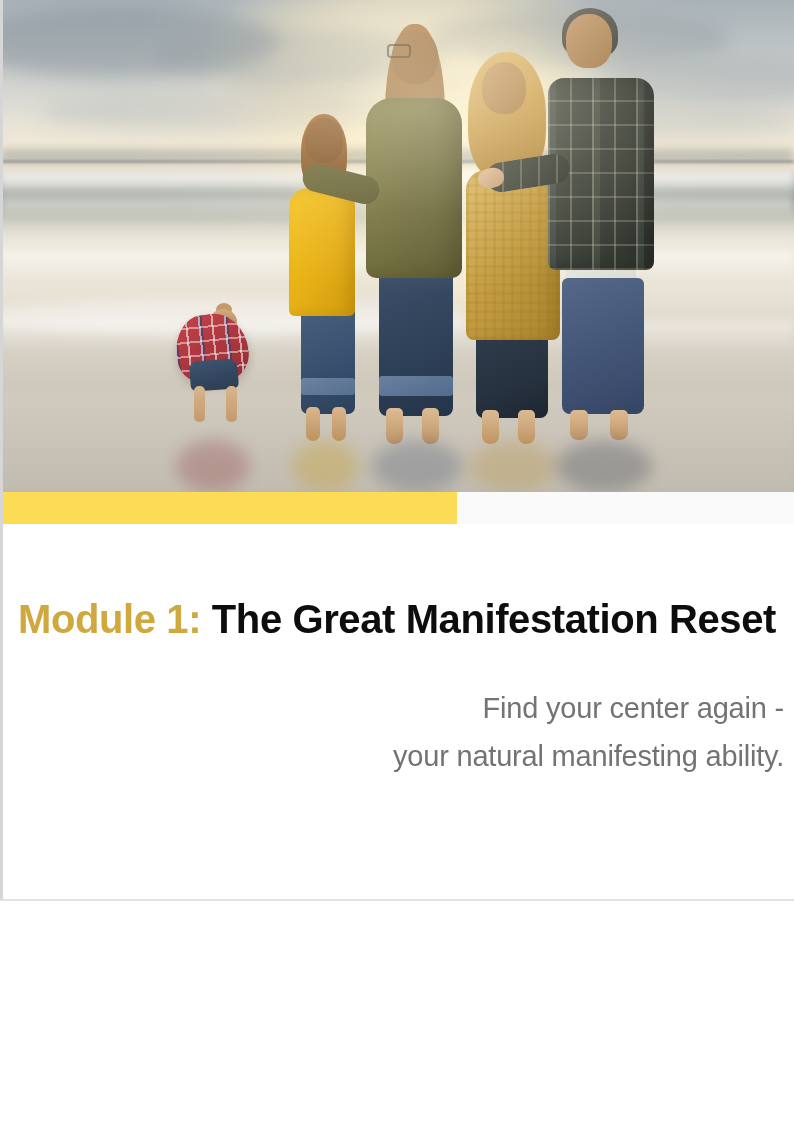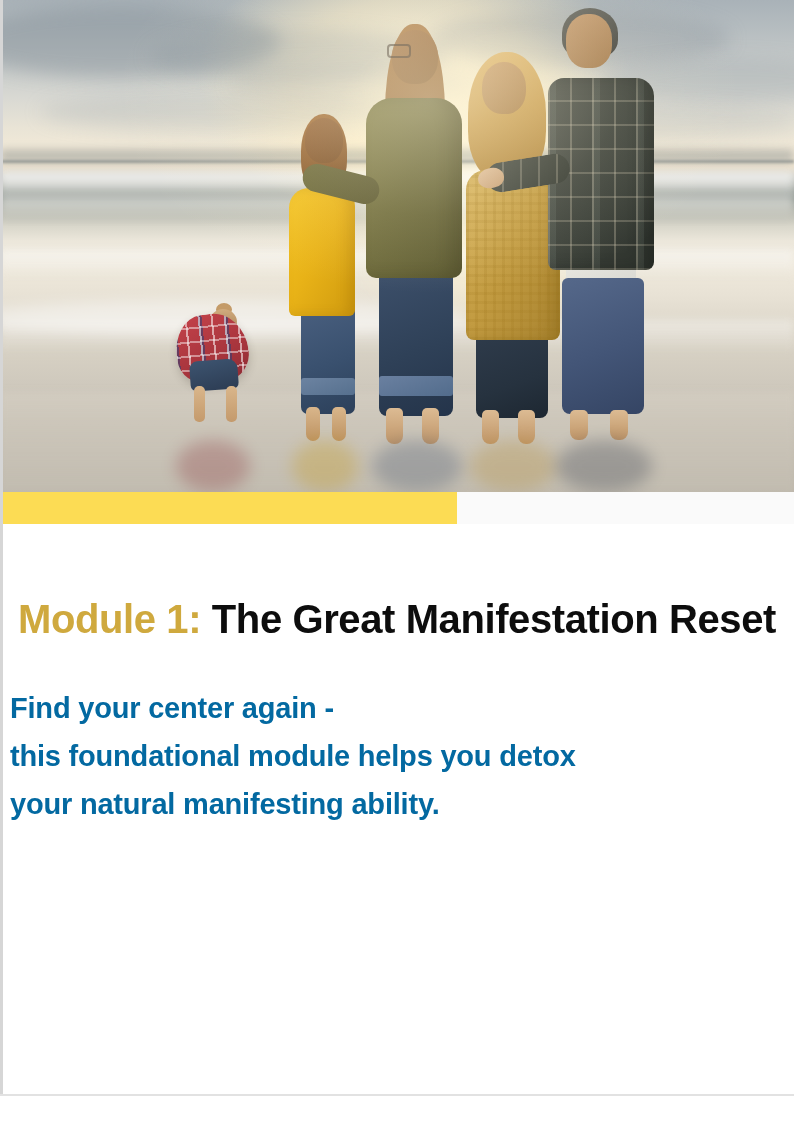--- a/index.html
+++ b/index.html
@@ -8,21 +8,21 @@
     padding: 0;
     background: #ffffff;
   }
   body {
     font-family: "Liberation Sans", sans-serif;
   }
 
   .page {
     position: relative;
     width: 794px;
-    height: 1096px;
+    height: 901px;
     background: #ffffff;
     overflow: hidden;
   }
 
   
   .edge-left {
     position: absolute;
     left: 0; top: 0;
     width: 3px; height: 1123px;
     background: #d6d6d6;
@@ -439,25 +439,25 @@
     font-weight: bold;
     color: #0d0d0d;
     letter-spacing: -0.4px;
   }
   .module-heading .module-label {
     color: #cfa93e;
   }
 
   .module-desc {
     margin: 40px 10px 0 10px;
-    text-align: left;
+    text-align: right;
     font-size: 29px;
     line-height: 1.65;
-    font-weight: bold;
-    color: #0369a1;
+    font-weight: normal;
+    color: #737373;
     letter-spacing: -0.2px;
   }
   .module-desc .desc-line { display: block; }
 </style>
 </head>
 <body>
 
 <div class="page">
 
   <div class="edge-left"></div>
@@ -547,19 +547,18 @@
 
   <div class="accent-gap"></div>
   <div class="accent-bar"></div>
 
   <div class="content">
 
     <h1 class="module-heading"><span class="module-label">Module 1:</span><span class="module-title"> The Great Manifestation Reset</span></h1>
 
     <p class="module-desc">
       <span class="desc-line">Find your center again -</span>
-      <span class="desc-line">this foundational module helps you detox</span>
       <span class="desc-line">your natural manifesting ability.</span>
     </p>
 
   </div>
 
 </div>
 
 </body></html>

